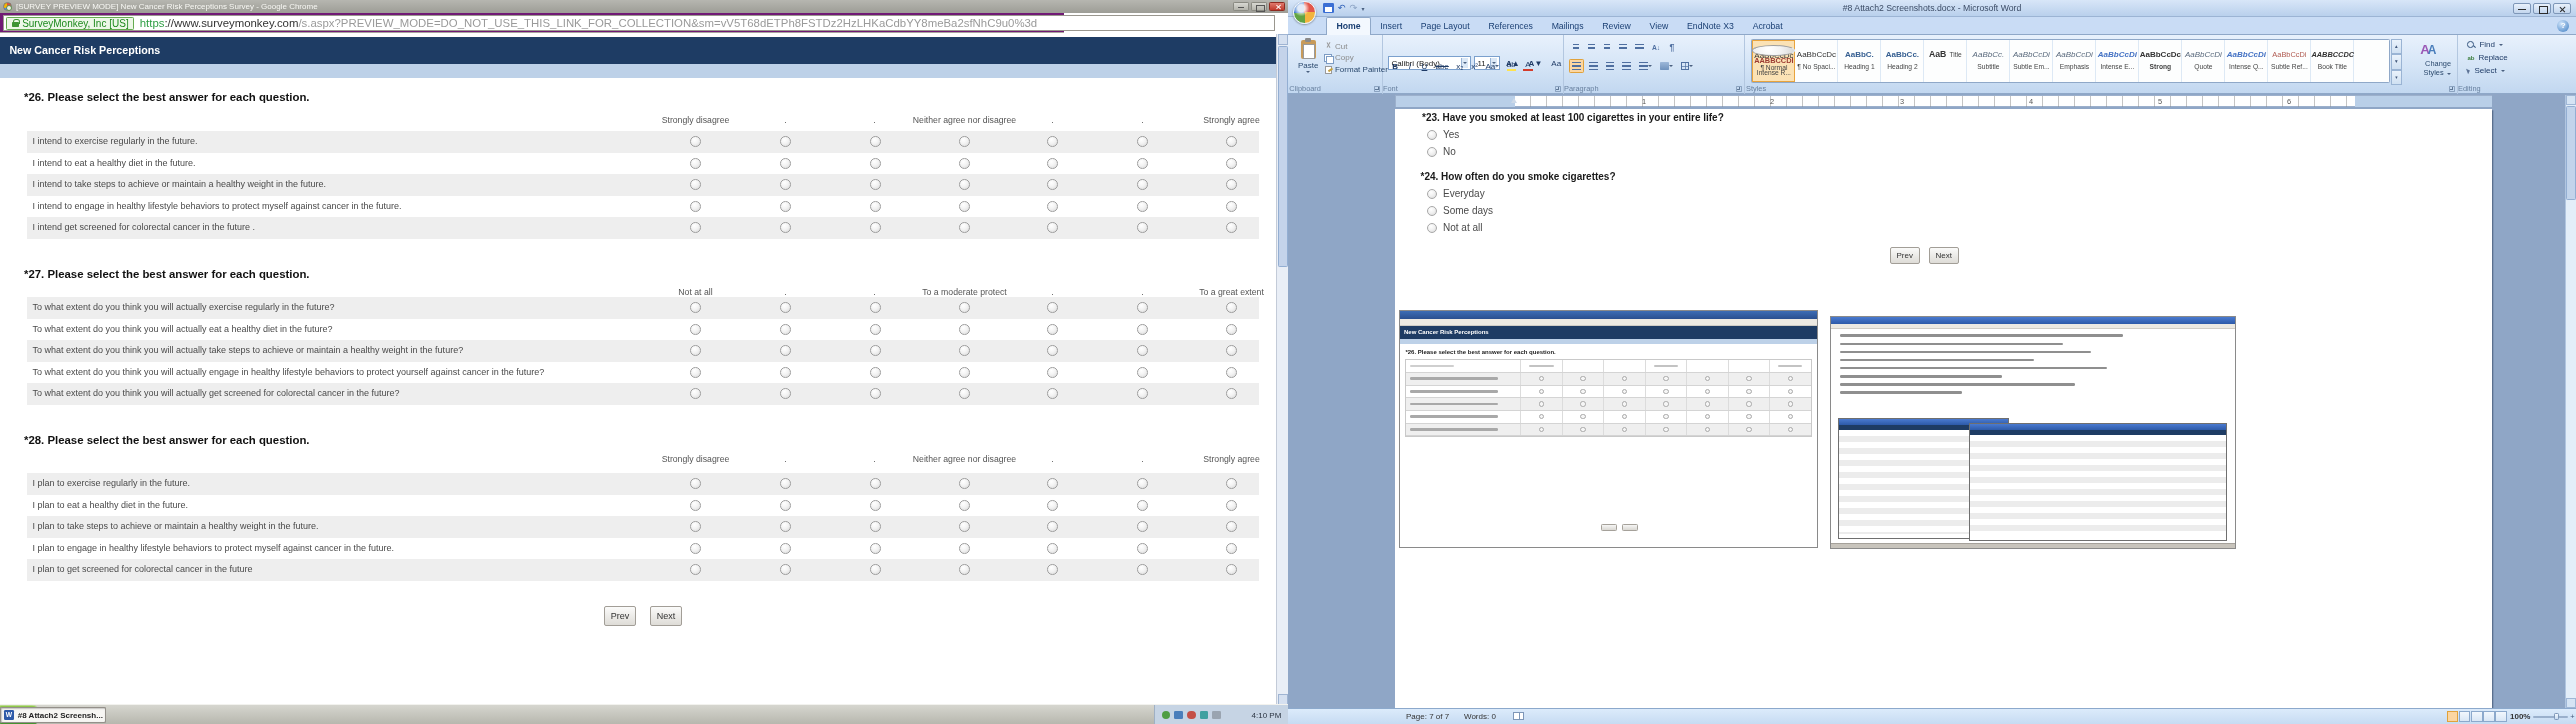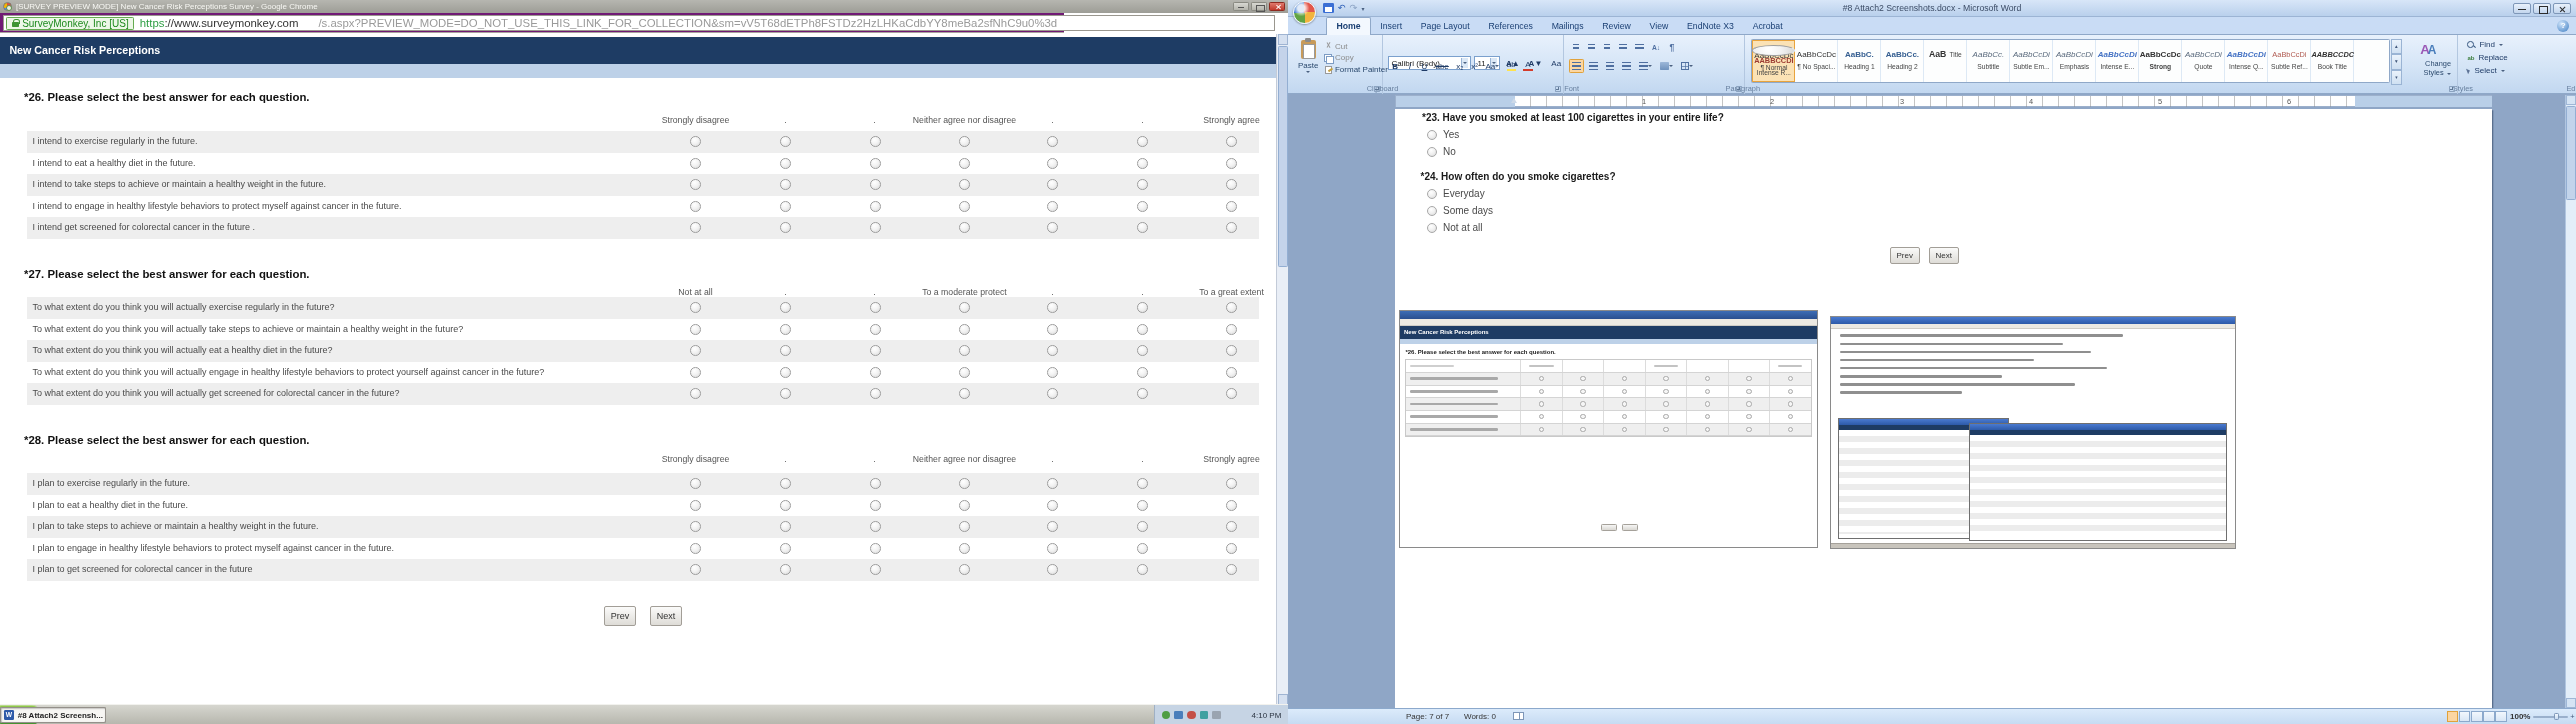--- a/index.html
+++ b/index.html
@@ -26,21 +26,21 @@
   .c-winbtn.close::after{transform:rotate(-45deg);}
 
   .c-urlbar{position:absolute;left:0;top:13.4px;width:1064px;height:20px;background:#701a75;border-bottom:0.7px solid #a9a69f;padding:2px 2.7px;}
   .c-urlfield{position:absolute;left:2.7px;top:2px;width:1272px;height:16px;background:#fff;border:0.7px solid #9a978f;display:flex;align-items:center;padding:0 2.7px;white-space:nowrap;overflow:hidden;}
   .c-badge{display:inline-flex;align-items:center;gap:3.4px;border:0.7px solid #65ab50;background:#edf7e8;color:#1f8a1f;font-size:10px;height:13.4px;padding:0 4.7px;border-radius:1.3px;margin-right:5.4px;}
   .lock{position:relative;width:6.7px;height:5.4px;background:#3f9434;border-radius:0.7px;margin-top:2.7px;}
   .lock::before{content:"";position:absolute;left:0.7px;top:-3.4px;width:5.4px;height:4.7px;border:1.3px solid #3f9434;border-bottom:none;border-radius:2.7px 2.7px 0 0;}
   .c-url{font-size:11.4px;letter-spacing:0;}
   .c-url .scheme{color:#2f9e44;}
   .c-url .domain{color:#333;}
-  .c-url .path{color:#9a9a9a;padding-left:20px;}
+  .c-url .path{color:#9a9a9a;}
 
   .c-scrollbar{position:absolute;right:0;top:34px;width:12px;height:671px;background:#e9eef6;border-left:0.7px solid #c3cbd8;}
   .c-scrollbar .arrow{position:absolute;left:0.7px;width:10.7px;height:10.7px;background:#d5e0f0;border:0.7px solid #9fb4d2;}
   .c-scrollbar .arrow.up{top:0;}
   .c-scrollbar .arrow.down{bottom:0;}
   .c-scrollbar .thumb{position:absolute;left:0.7px;top:12px;width:10.7px;height:221px;background:#c4d3ea;border:0.7px solid #93aed2;border-radius:1.3px;}
 
   .s-header{position:absolute;left:0;top:37px;width:1276px;height:27.5px;background:#1e3c64;color:#fff;font-size:10.7px;font-weight:bold;line-height:27.5px;padding-left:9.4px;}
   .s-subheader{position:absolute;left:0;top:64px;width:1276px;height:14px;background:#bdd1e8;}
 
@@ -103,21 +103,21 @@
   .wtab{display:inline-block;padding:0 9.4px;line-height:17px;font-size:8.7px;color:#1a3f73;}
   .wtab.active{background:#f3f8fe;border:0.7px solid #8fa8c8;border-bottom:0.7px solid #f3f8fe;border-radius:2px 2px 0 0;font-weight:bold;}
   .w-tabs{margin-left:38px;}
   .help-btn{position:absolute;right:6.7px;top:19.5px;width:12px;height:12px;border-radius:50%;
     background:radial-gradient(circle at 35% 30%,#cfe4fa,#3f7ec2);color:#fff;font-size:8px;font-weight:bold;
     text-align:center;line-height:12px;}
 
   .w-ribbon{position:absolute;left:0;top:35px;width:1288px;height:59px;
     background:linear-gradient(#e8f1fc,#d4e4f6 55%,#c2d7f0);border-bottom:0.7px solid #8fa8c8;}
   .rgroup{position:absolute;top:0;height:59px;border-right:0.7px solid #b3c7e0;}
-  .rgroup .glabel{position:absolute;left:0;bottom:1.3px;width:100%;text-align:right;font-size:7.4px;color:#68809f;margin-left:16px;}
+  .rgroup .glabel{position:absolute;left:0;bottom:1.3px;width:100%;text-align:left;font-size:7.4px;color:#68809f;}
   .dlg{position:absolute;right:2px;bottom:2px;width:6px;height:6px;border:0.7px solid #8ba3c0;border-radius:0.7px;}
   .dlg::after{content:"";position:absolute;right:0.7px;bottom:0.7px;width:2.7px;height:2.7px;border-right:0.7px solid #5f7896;border-bottom:0.7px solid #5f7896;}
 
   
   #g-clipboard{left:1.3px;width:94px;}
   .paste-btn{position:absolute;left:5.4px;top:4px;width:27px;height:43px;text-align:center;font-size:8px;color:#2c4a6e;}
   .clip-icon{margin:1.3px auto 1.3px;width:14.8px;height:19px;background:#c89b5a;border-radius:2px;position:relative;}
   .clip-icon::after{content:"";position:absolute;left:2px;top:3.4px;width:10.7px;height:13.4px;background:#fff;border:0.7px solid #9a9a9a;}
   .clip-icon::before{content:"";position:absolute;left:4px;top:-2px;width:6.7px;height:3.4px;background:#8a8a8a;border-radius:1.3px;z-index:2;}
   .clip-small{display:flex;flex-direction:column;gap:2.7px;position:absolute;left:35px;top:6.7px;font-size:8px;color:#8b8b8b;}
@@ -415,31 +415,31 @@
           <span class="rlabel">To what extent do you think you will actually exercise regularly in the future?</span>
           <i class="rb c1"></i>
           <i class="rb c2"></i>
           <i class="rb c3"></i>
           <i class="rb c4"></i>
           <i class="rb c5"></i>
           <i class="rb c6"></i>
           <i class="rb c7"></i>
         </div>
           <div class="s-row">
+          <span class="rlabel">To what extent do you think you will actually eat a healthy diet in the future?</span>
+          <i class="rb c1"></i>
+          <i class="rb c2"></i>
+          <i class="rb c3"></i>
+          <i class="rb c4"></i>
+          <i class="rb c5"></i>
+          <i class="rb c6"></i>
+          <i class="rb c7"></i>
+        </div>
+          <div class="s-row">
           <span class="rlabel">To what extent do you think you will actually take steps to achieve or maintain a healthy weight in the future?</span>
-          <i class="rb c1"></i>
-          <i class="rb c2"></i>
-          <i class="rb c3"></i>
-          <i class="rb c4"></i>
-          <i class="rb c5"></i>
-          <i class="rb c6"></i>
-          <i class="rb c7"></i>
-        </div>
-          <div class="s-row">
-          <span class="rlabel">To what extent do you think you will actually eat a healthy diet in the future?</span>
           <i class="rb c1"></i>
           <i class="rb c2"></i>
           <i class="rb c3"></i>
           <i class="rb c4"></i>
           <i class="rb c5"></i>
           <i class="rb c6"></i>
           <i class="rb c7"></i>
         </div>
           <div class="s-row">
           <span class="rlabel">To what extent do you think you will actually engage in healthy lifestyle behaviors to protect yourself against cancer in the future?</span>

